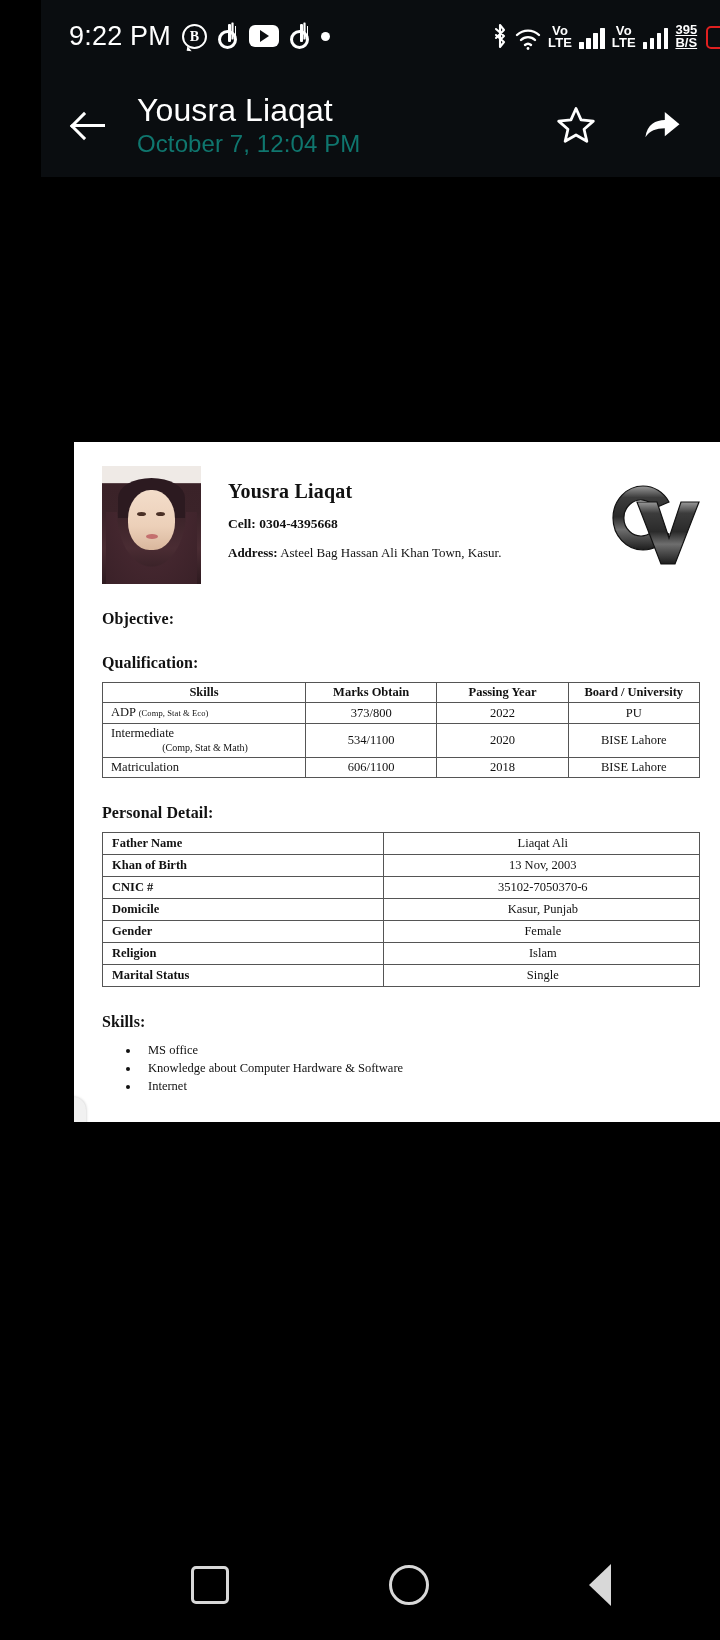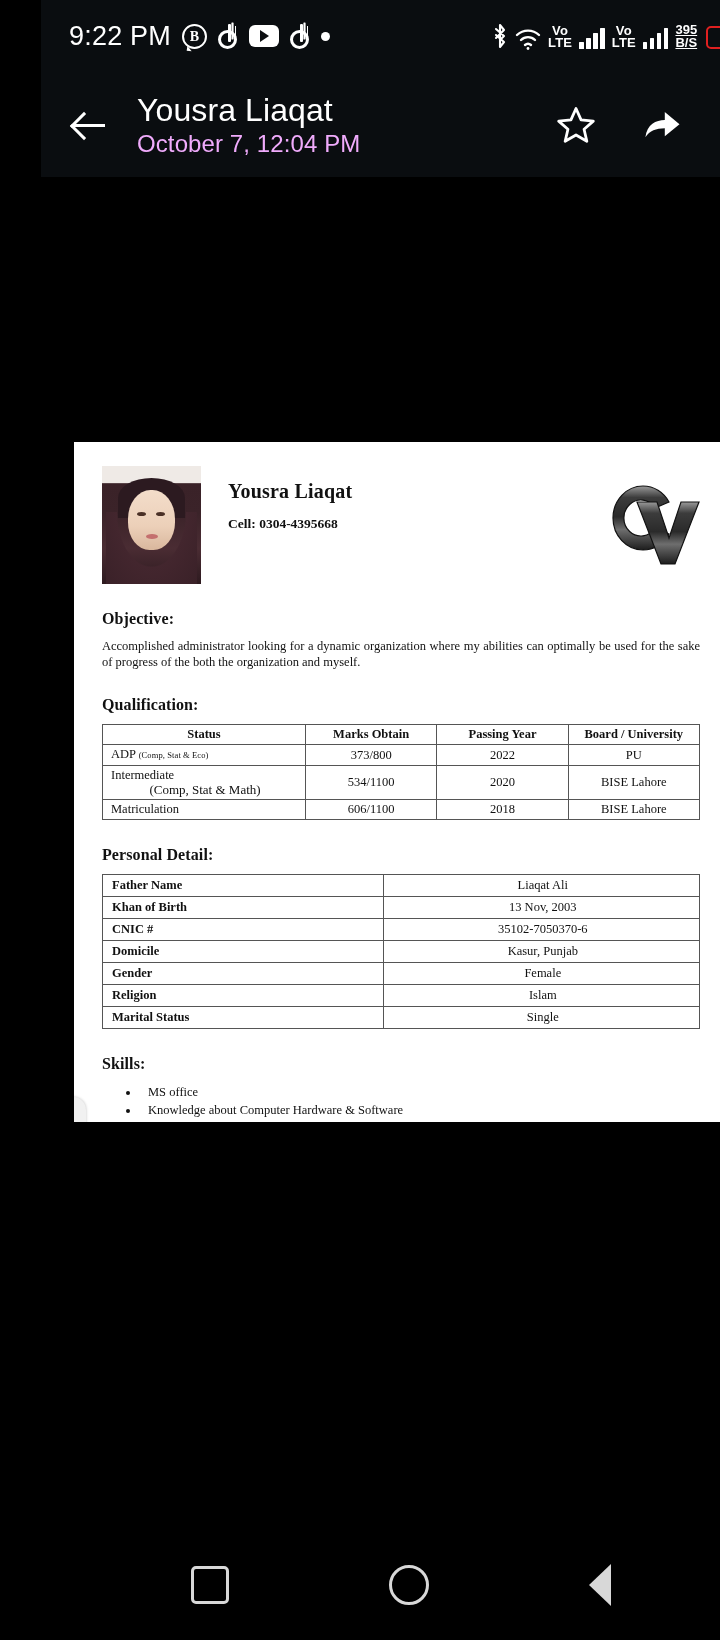--- a/index.html
+++ b/index.html
@@ -79,21 +79,21 @@
   .back-arrow { width:46px; height:46px; position:relative; flex:0 0 auto; }
   .back-arrow::before{
     content:""; position:absolute; left:6px; top:22px; width:32px; height:3.4px; background:#fff;
   }
   .back-arrow::after{
     content:""; position:absolute; left:7px; top:14px; width:17px; height:17px;
     border-left:3.4px solid #fff; border-bottom:3.4px solid #fff; transform:rotate(45deg);
   }
   .titles { margin-left:24px; display:flex; flex-direction:column; justify-content:center; }
   .t-main { color:#fff; font-size:32px; line-height:38px; font-weight:400; letter-spacing:.1px;}
-  .t-sub  { color:#f0abfc; font-size:24px; line-height:30px; font-weight:400; letter-spacing:.1px;}
+  .t-sub  { color:#0f766e; font-size:24px; line-height:30px; font-weight:400; letter-spacing:.1px;}
   .ab-actions { margin-left:auto; display:flex; align-items:center; gap:44px; padding-right:6px;}
   .star-icon, .share-icon { width:42px; height:42px; }
   .kebab { width:8px; height:42px; display:flex; flex-direction:column; justify-content:space-between; align-items:center;}
   .kebab span { width:8px; height:8px; border-radius:50%; background:#fff; display:block;}
 
   
   .viewer { position:absolute; top:177px; left:0; width:720px; height:1463px; background:#000; }
   .page {
     position:absolute; top:265px; left:33px; width:654px; height:680px;
     background:#fff; overflow:hidden;
@@ -153,21 +153,21 @@
   }
 
   table.cvt { width:100%; border-collapse:collapse; font-family:"Liberation Serif", serif; }
   table.cvt td, table.cvt th {
     border:1px solid #555; padding:2px 6px; font-size:12.5px; line-height:15px;
   }
   .qual th { text-align:center; font-weight:700; font-size:13px; }
   .qual td { text-align:center; }
   .qual td.deg { text-align:left; padding-left:8px; }
   .qual .sub { font-size:8.5px; letter-spacing:.1px; }
-  .qual .sub-ind { display:block; text-align:center; font-size:13px; margin-top:-1px; }
+  .qual .sub-ind { display:block; text-align:center; font-size:10px; margin-top:-1px; }
 
   .pers td { height:22px; }
   .pers td.k { width:47%; font-weight:700; padding-left:9px; }
   .pers td.v { padding-left:9px;text-align:center; }
 
   ul.skills { margin:8px 0 0 38px; font-family:"Liberation Serif", serif; }
   ul.skills li { font-size:12.5px; line-height:18px; padding-left:8px; }
 
   
   .navbar {
@@ -272,47 +272,50 @@
             <div class="eyeL"></div>
             <div class="eyeR"></div>
             <div class="lips"></div>
             <div class="scarf"></div>
           </div>
           <div class="cv-id">
             <div class="cv-name">Yousra Liaqat</div>
             <div class="cv-cell">
               <span>Cell:</span>
               <span>0304-4395668</span>
+            </div>
+            <div class="cv-addr">
+              <b>Address:</b>
+              <span>Asteel Bag Hassan Ali Khan Town, Kasur.</span>
             </div>
           </div>
           <div class="cv-logo">
             <svg width="115" height="95" viewBox="0 0 115 95">
               <defs>
                 <linearGradient id="mg" x1="0" y1="0" x2="0" y2="1">
                   <stop offset="0%" stop-color="#9a9a9a"></stop>
                   <stop offset="18%" stop-color="#3c3c3c"></stop>
                   <stop offset="48%" stop-color="#2a2a2a"></stop>
                   <stop offset="68%" stop-color="#6e6e6e"></stop>
                   <stop offset="100%" stop-color="#1d1d1d"></stop>
                 </linearGradient>
               </defs>
               <path d="M58 14 A30 32 0 1 0 58 78 A30 32 0 0 0 84 62 L70 56 A17 18 0 1 1 70 36 L84 30 A30 32 0 0 0 58 14 Z" fill="url(#mg)" stroke="#111" stroke-width="1.2"></path>
               <path d="M52 30 L72 30 L84 66 L96 30 L114 30 L90 92 L76 92 Z" fill="url(#mg)" stroke="#111" stroke-width="1.2"></path>
             </svg>
           </div>
         </div>
 
         <div class="sec-h">Objective:</div>
-        <div class="obj-text">Accomplished administrator looking for a dynamic organization where my abilities can optimally be used for the sake of progress of the both the organization and myself.</div>
 
         <div class="sec-h">Qualification:</div>
         <table class="cvt qual">
           <tbody>
               <tr>
-            <th style="width:34%">Status</th>
+            <th style="width:34%">Skills</th>
             <th style="width:22%">Marks Obtain</th>
             <th style="width:22%">Passing Year</th>
             <th style="width:22%">Board / University</th>
           </tr>
           <tr>
             <td class="deg">
               <span>ADP</span>
               <span class="sub">(Comp, Stat &amp; Eco)</span>
             </td>
             <td>373/800</td>

